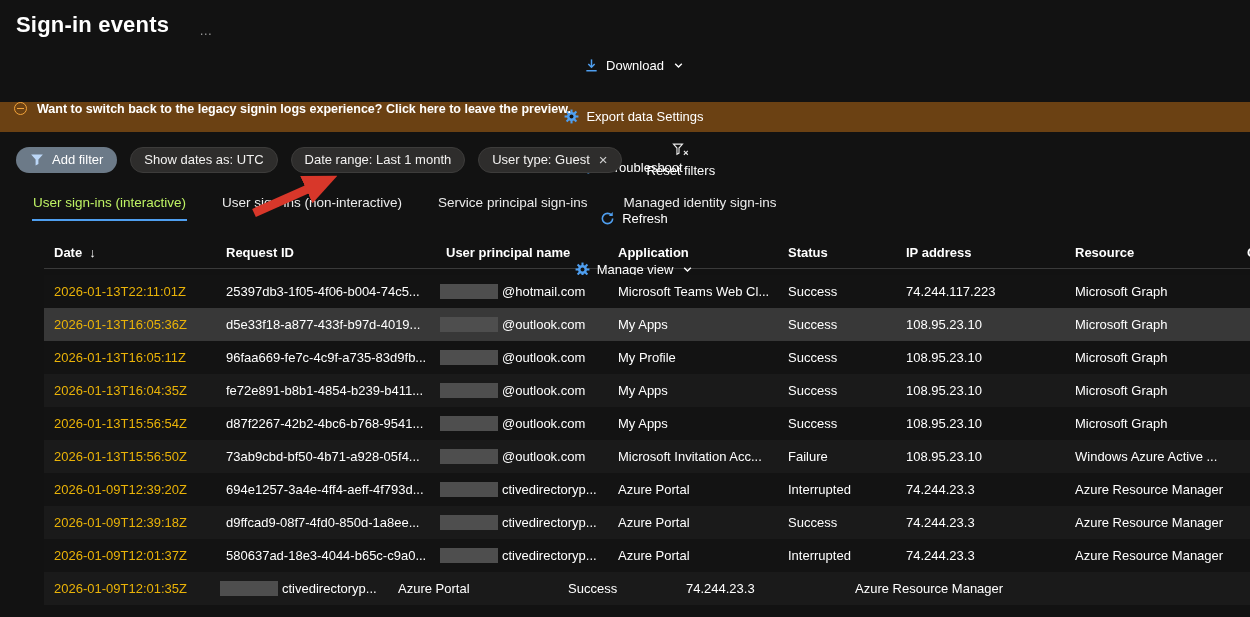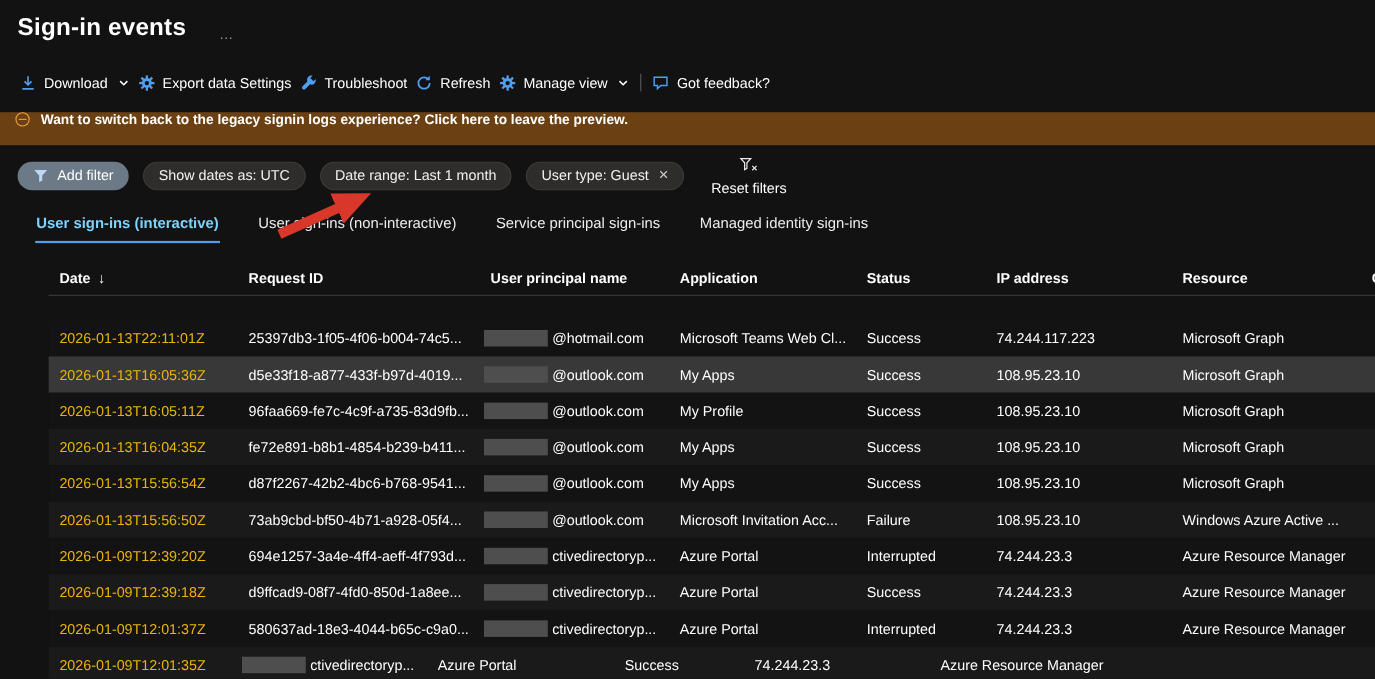--- a/index.html
+++ b/index.html
@@ -8,21 +8,21 @@
     width:1250px; height:617px; overflow:hidden; position:relative;
     background:#121212; color:#ffffff;
     font-family:"Liberation Sans","DejaVu Sans",sans-serif;
   }
   
   .hdr { display:flex; align-items:flex-end; padding:12px 0 0 16px; }
   .hdr h1 { margin:0; font-size:22px; font-weight:700; letter-spacing:.2px; }
   .title-more { color:#9a9a9a; font-size:13px; margin-left:30px; margin-top:2px; cursor:pointer; }
 
   
-  .toolbar { display:flex; align-items:center; gap:8px; margin-top:20px; padding-left:18px; height:34px; font-size:13px; }
+  .toolbar { display:flex; align-items:center; gap:36px; margin-top:20px; padding-left:18px; height:34px; font-size:13px;flex-direction:column; }
   .tb-item { display:flex; align-items:center; gap:7px; background:none; border:none; color:#fff; font:inherit; cursor:pointer; padding:0; }
   .tb-icon { color:#4f9ff0; display:flex; width:15px; height:15px; }
   .tb-icon svg { width:15px; height:15px; }
   .tb-chev { color:#fff; display:flex; width:11px; height:11px; margin-left:2px; }
   .tb-chev svg { width:11px; height:11px; }
   .tb-divider { width:1px; height:16px; background:#5a5a5a; margin:0 2px; }
 
   
   .banner { margin-top:10px; height:30px; background:#6b4113; display:flex; align-items:flex-start; gap:10px; padding:0 14px; font-size:12.5px; font-weight:700; }
   .banner-icon { width:13px; height:13px; flex:none; border:1.6px solid #f2a33a; border-radius:50%; position:relative; }
@@ -38,26 +38,26 @@
   .pill { display:flex; align-items:center; gap:9px; height:26px; padding:0 13px; border:1px solid #3d3c3b; border-radius:13px;
     background:#2e2d2c; color:#f3f2f1; font:inherit; font-size:13px; cursor:pointer; }
   .pill-close { font-size:15px; line-height:1; color:#d0d0d0; cursor:pointer; }
   .reset-filters { display:flex; align-items:center; gap:6px; background:none; border:none; color:#fff; font:inherit; font-size:13px; cursor:pointer; margin-left:6px;flex-direction:column; }
   .rs-icon { color:#e8e8e8; display:flex; width:17px; height:15px; }
   .rs-icon svg { width:17px; height:15px; }
 
   
   .tabs { display:flex; gap:34px; padding:18px 0 0 32px; }
   .tab { background:none; border:none; color:#ececec; font:inherit; font-size:13.5px; padding:4px 1px 11px; position:relative; cursor:pointer; }
-  .tab.active { color:#7dd3fc; font-weight:700; }
+  .tab.active { color:#bef264; font-weight:400; }
   .tab.active::after { content:""; position:absolute; left:0; right:0; bottom:0; height:2px; background:#4f9ff0; }
 
   
   .table { margin:16px 0 0 44px; width:1206px; overflow:hidden; }
-  .thead { display:flex; align-items:center; height:32px; font-size:13px; font-weight:700; border-bottom:1px solid #3a3a3a; margin-bottom:22px; }
+  .thead { display:flex; align-items:center; height:32px; font-size:13px; font-weight:700; border-bottom:1px solid #3a3a3a; margin-bottom:6px; }
   .cell { padding:0 10px; white-space:nowrap; overflow:hidden; flex:none; }
   .c0{width:172px}.c1{width:220px}.c2{width:172px}.c3{width:170px}.c4{width:118px}.c5{width:169px}.c6{width:172px}.c7{width:40px}
   .sort { margin-left:7px; font-weight:400; }
   .trow { display:flex; align-items:center; height:33px; font-size:13px; position:relative; cursor:pointer; }
   .trow:nth-child(odd) { background:#131313; }
   .trow:nth-child(even) { background:#1a1a1a; }
   .trow.selected { background:#383838; }
   .date-link { color:#eab308; text-decoration:none; cursor:pointer; }
   .upn-cell { position:relative; overflow:visible; }
   .redact { position:absolute; left:4px; top:0; bottom:0; width:58px; background:#4e4e4e; }

